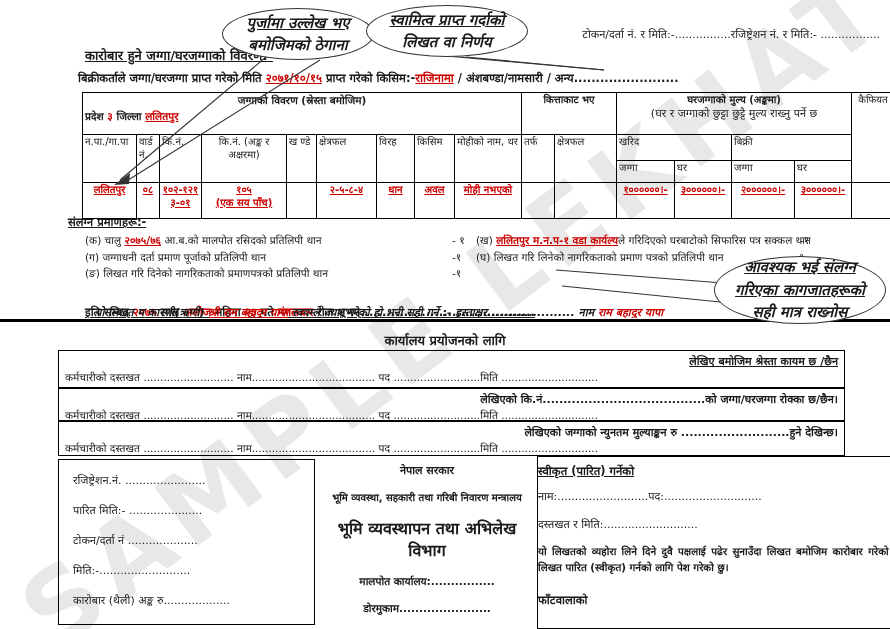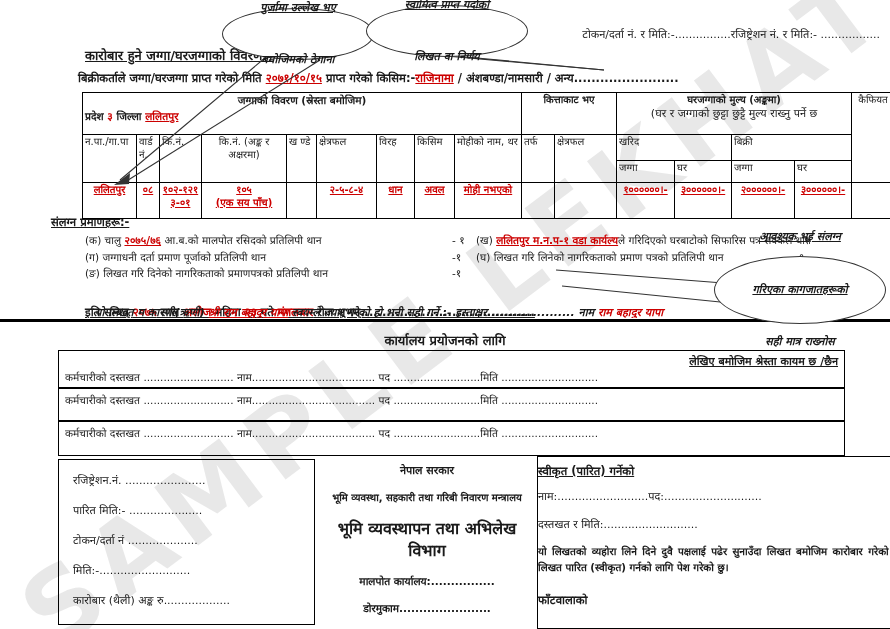--- a/index.html
+++ b/index.html
@@ -21,22 +21,22 @@
     transform:rotate(-37deg); transform-origin:left bottom;
     pointer-events:none;
   }
 
   .overlay { position:absolute; left:0; top:0; z-index:6; pointer-events:none; }
 
   .bubble {
     position:absolute; z-index:7; background:#fff;
     border:1.3px solid #333; border-radius:50%;
     display:flex; flex-direction:column; align-items:center; justify-content:center;
-    text-align:center; font-size:11px; font-style:italic; font-weight:bold;
-    line-height:1.5; padding:4px 10px;gap:36px;
+    text-align:center; font-size:15px; font-style:italic; font-weight:bold;
+    line-height:1.5; padding:4px 10px;
   }
 
   .topright { top:26px; right:10px; font-size:11px; }
   .title { left:85px; top:46px; font-size:13px; font-weight:bold; text-decoration:underline; }
   .acqline { left:78px; top:70px; font-size:11.5px; font-weight:bold; }
 
   table.main {
     position:absolute; left:82px; top:92px; width:812px; z-index:1;
     border-collapse:collapse; table-layout:fixed;
   }
@@ -45,21 +45,21 @@
     vertical-align:top; overflow:hidden; line-height:1.25;
   }
   td.center { text-align:center; }
   .sec-title { text-align:center; font-weight:bold; font-size:10.5px; }
   .pradesh-line { font-weight:bold; font-size:10.5px; margin-top:3px; }
   td.dv {
     color:#cc0000; font-weight:bold; text-decoration:underline;
     text-align:center; font-size:10.5px; word-break:break-all; vertical-align:top;
   }
 
-  .evheading { left:51px; top:214px; font-size:11.5px; font-weight:bold; text-decoration:underline; }
+  .evheading { left:68px; top:214px; font-size:11.5px; font-weight:bold; text-decoration:underline; }
   .evitem { font-size:10.5px; white-space:nowrap; }
   .evcount { font-size:10.5px; }
 
   .iti { left:85px; top:304px; font-size:11.5px; font-weight:bold;text-decoration:underline; }
   .likhat { left:95px; top:304px; font-size:11px; font-style:italic; font-weight:bold; }
 
   .bigrule { left:0; top:318px; width:890px; height:4px; background:#000; border-top:1px solid #fff; }
 
   .officeheading { left:0; top:331px; width:890px; text-align:center; font-size:13px; font-weight:bold; }
 
@@ -237,23 +237,25 @@
 
   <div class="abs bigrule"></div>
 
   <div class="abs officeheading">कार्यालय प्रयोजनको लागि</div>
 
   <div class="obox" style="top:350px; height:38px;">
     <div class="t1 t1u">लेखिए बमोजिम श्रेस्ता कायम छ /छैन</div>
     <div class="staff">कर्मचारीको दस्तखत ........................... नाम..................................... पद ..........................मिति .............................</div>
   </div>
   <div class="obox" style="top:388px; height:33px;">
+    <div class="t1">लेखिएको कि.नं.......................................को जग्गा/घरजग्गा रोक्का छ/छैन।</div>
     <div class="staff">कर्मचारीको दस्तखत ........................... नाम..................................... पद ..........................मिति .............................</div>
   </div>
   <div class="obox" style="top:421px; height:35px;">
+    <div class="t1">लेखिएको जग्गाको न्युनतम मुल्याङ्कन रु ..........................हुने देखिन्छ।</div>
     <div class="staff">कर्मचारीको दस्तखत ........................... नाम..................................... पद ..........................मिति .............................</div>
   </div>
 
   <div class="abs blbox">
     <div class="ln">रजिष्ट्रेशन.नं. .......................</div>
     <div class="ln">पारित मिति:- .....................</div>
     <div class="ln">टोकन/दर्ता नं ....................</div>
     <div class="ln">मिति:-..........................</div>
     <div class="ln">कारोबार (थैली) अङ्क रु...................</div>
     <div class="cut">.......................................</div>

